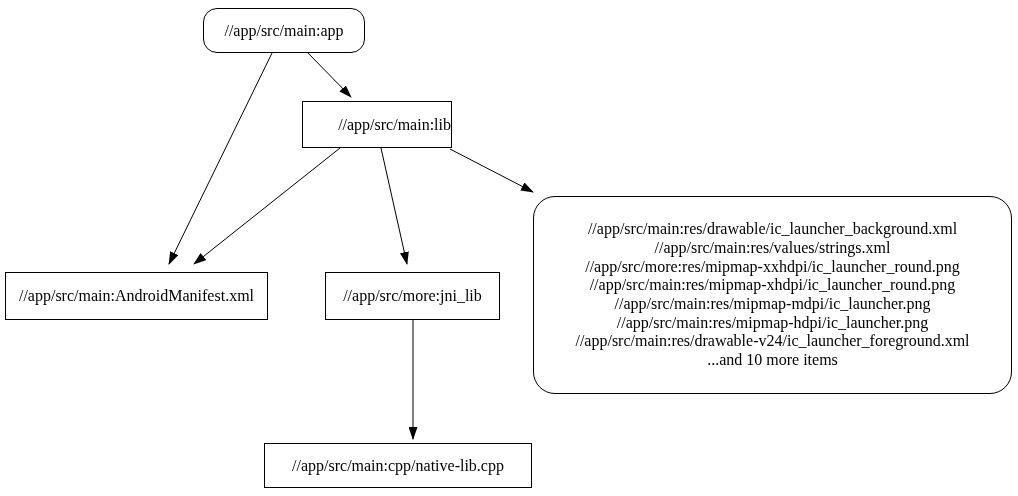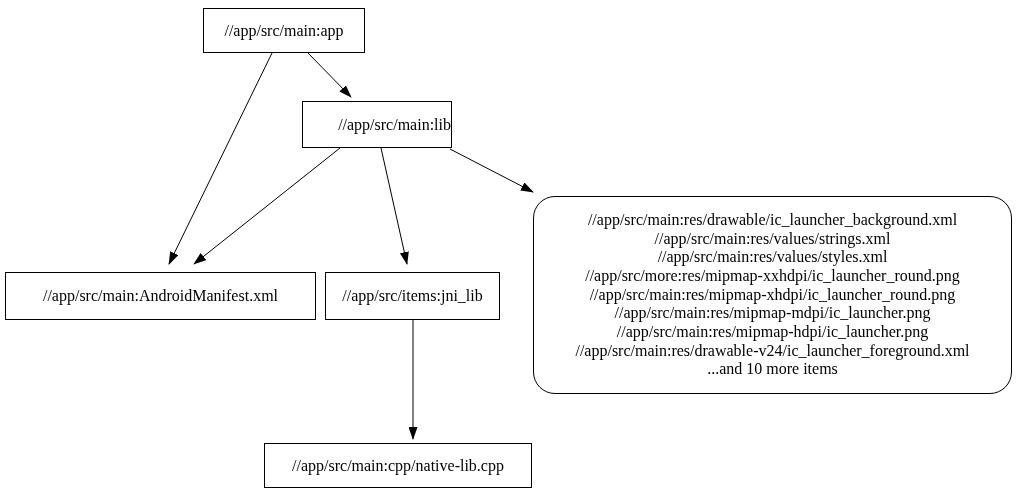--- a/index.html
+++ b/index.html
@@ -28,23 +28,23 @@
     box-sizing: border-box;
     border: 1px solid #000000;
     background: #ffffff;
     display: flex;
     align-items: center;
     justify-content: center;
     font-size: 16px;
     white-space: nowrap;
     text-align: center;
   }
-  .node-app      { left: 203px; top: 8px;   width: 162px; height: 45px; }
+  .node-app      { left: 203px; top: 8px;   width: 162px; height: 45px; border-radius: 14px; }
   .node-lib      { left: 302px; top: 101px; width: 150px; height: 47px; justify-content: flex-end; }
-  .node-manifest { left: 5px;   top: 272px; width: 311px; height: 48px; text-align: center; }
+  .node-manifest { left: 5px;   top: 272px; width: 263px; height: 48px; text-align: center; }
   .node-jni      { left: 325px; top: 272px; width: 175px; height: 48px; }
   .node-native   { left: 264px; top: 443px; width: 268px; height: 45px; }
   .node-res {
     left: 533px; top: 196px; width: 479px; height: 198px;
     flex-direction: column;
     justify-content: center;
     line-height: 18.7px;
     border-radius: 22px;
   }
   .res-line { width: 100%; text-align: center; }
@@ -75,27 +75,26 @@
 
   <div class="node node-lib">
     <span>//app/src/main:lib</span>
   </div>
 
   <div class="node node-manifest">
     <span>//app/src/main:AndroidManifest.xml</span>
   </div>
 
   <div class="node node-jni">
-    <span>//app/src/items:jni_lib</span>
+    <span>//app/src/more:jni_lib</span>
   </div>
 
   <div class="node node-res">
     <div class="res-line">//app/src/main:res/drawable/ic_launcher_background.xml</div>
     <div class="res-line">//app/src/main:res/values/strings.xml</div>
-    <div class="res-line">//app/src/main:res/values/styles.xml</div>
     <div class="res-line">//app/src/more:res/mipmap-xxhdpi/ic_launcher_round.png</div>
     <div class="res-line">//app/src/main:res/mipmap-xhdpi/ic_launcher_round.png</div>
     <div class="res-line">//app/src/main:res/mipmap-mdpi/ic_launcher.png</div>
     <div class="res-line">//app/src/main:res/mipmap-hdpi/ic_launcher.png</div>
     <div class="res-line">//app/src/main:res/drawable-v24/ic_launcher_foreground.xml</div>
     <div class="res-line">...and 10 more items</div>
   </div>
 
   <div class="node node-native">
     <span>//app/src/main:cpp/native-lib.cpp</span>

